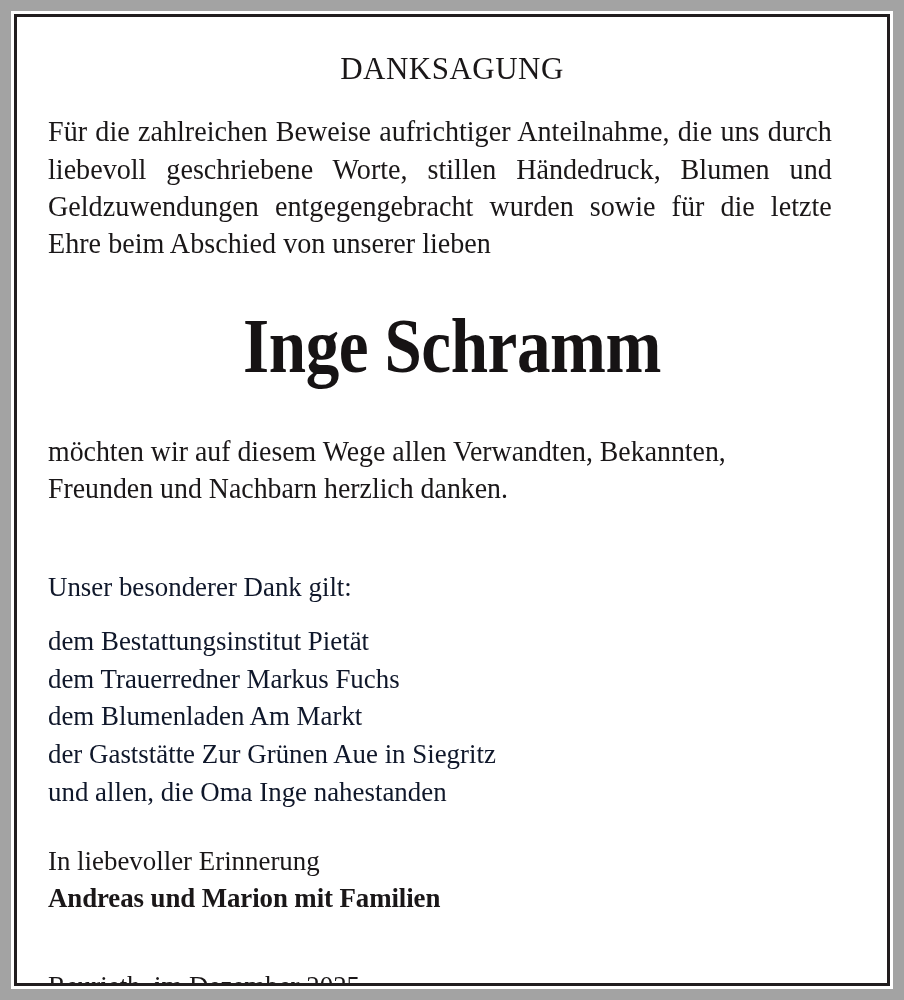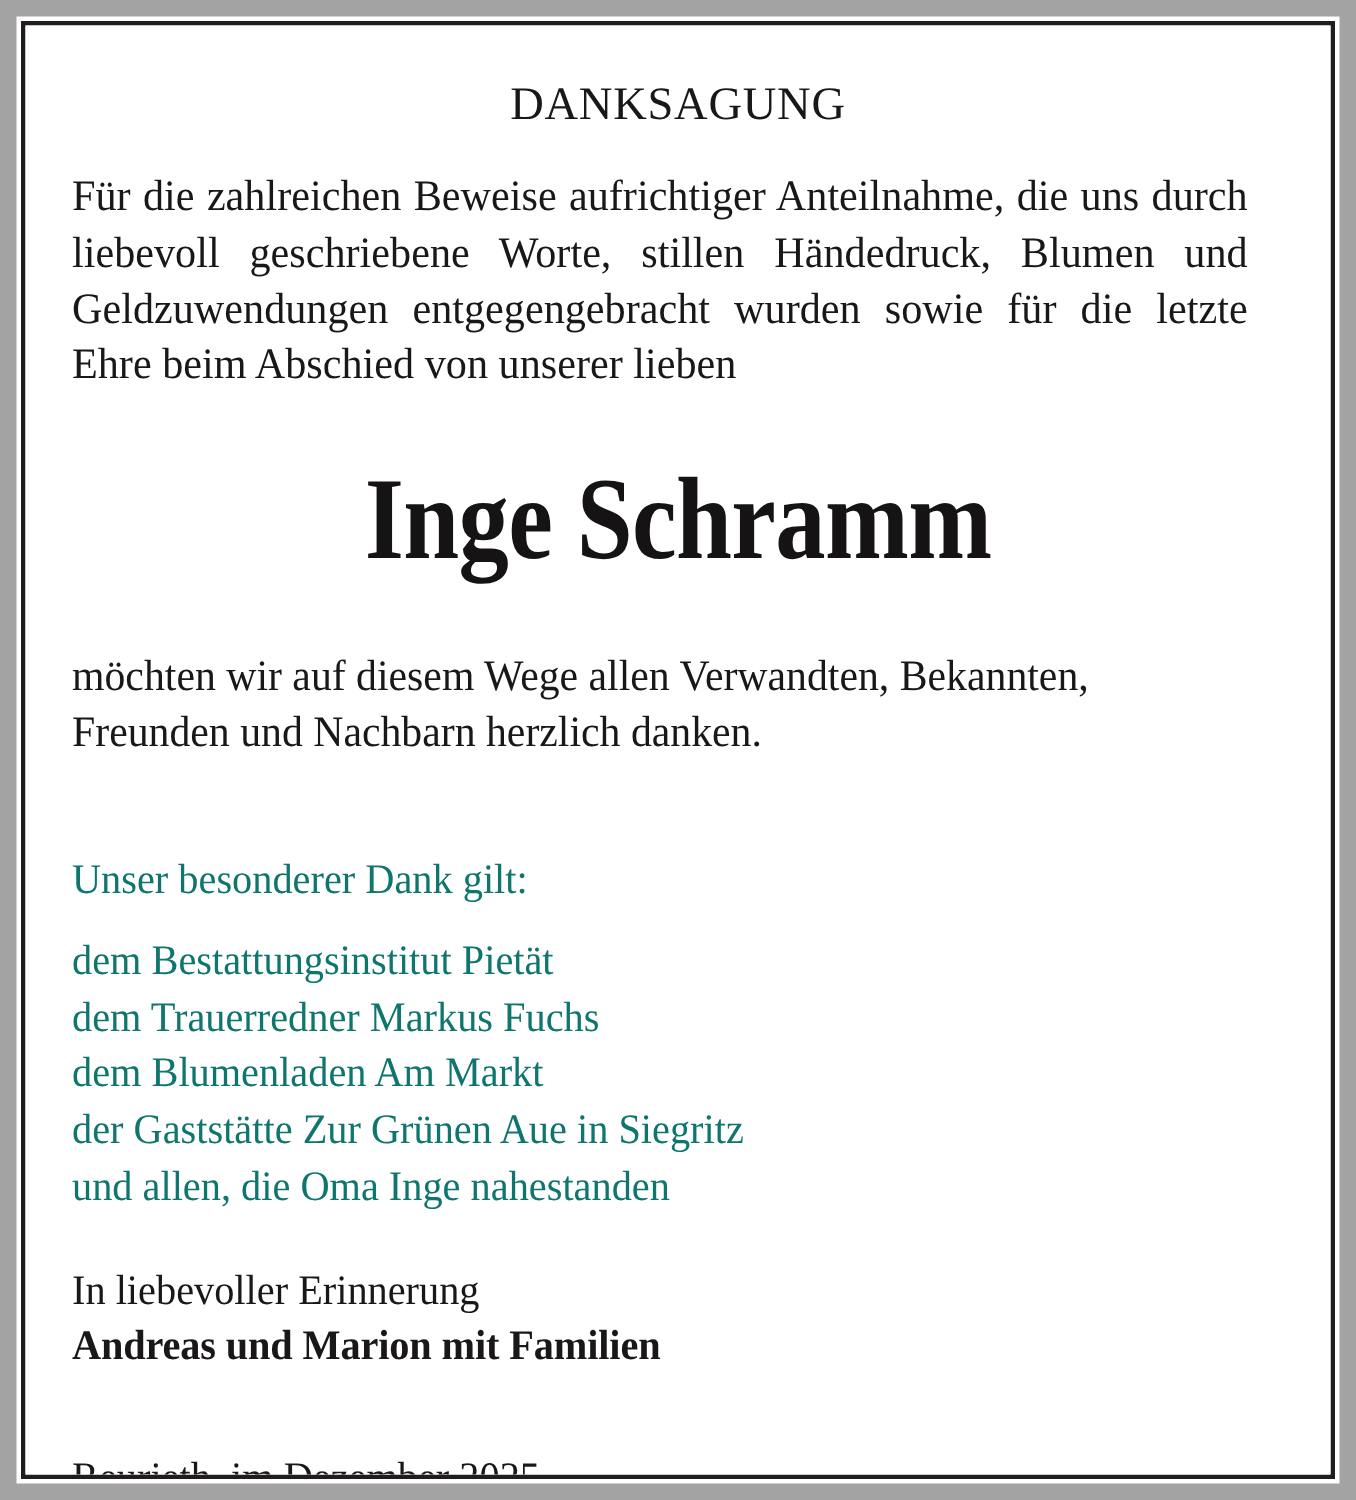--- a/index.html
+++ b/index.html
@@ -88,21 +88,21 @@
     font-size: 29px;
     line-height: 1.29;
     text-align: left;
     color: #1a1718;
     transform: scaleX(0.96);
     transform-origin: left top;
   }
 
   .thanks-block {
     margin: 61px 0 0 0;
-    color: #0f766e;
+    color: #0f172a;
   }
 
   .thanks-lead {
     font-size: 28px;
     line-height: 1.3;
     margin: 0 0 17px 0;
     transform: scaleX(0.96);
     transform-origin: left top;
   }
 

